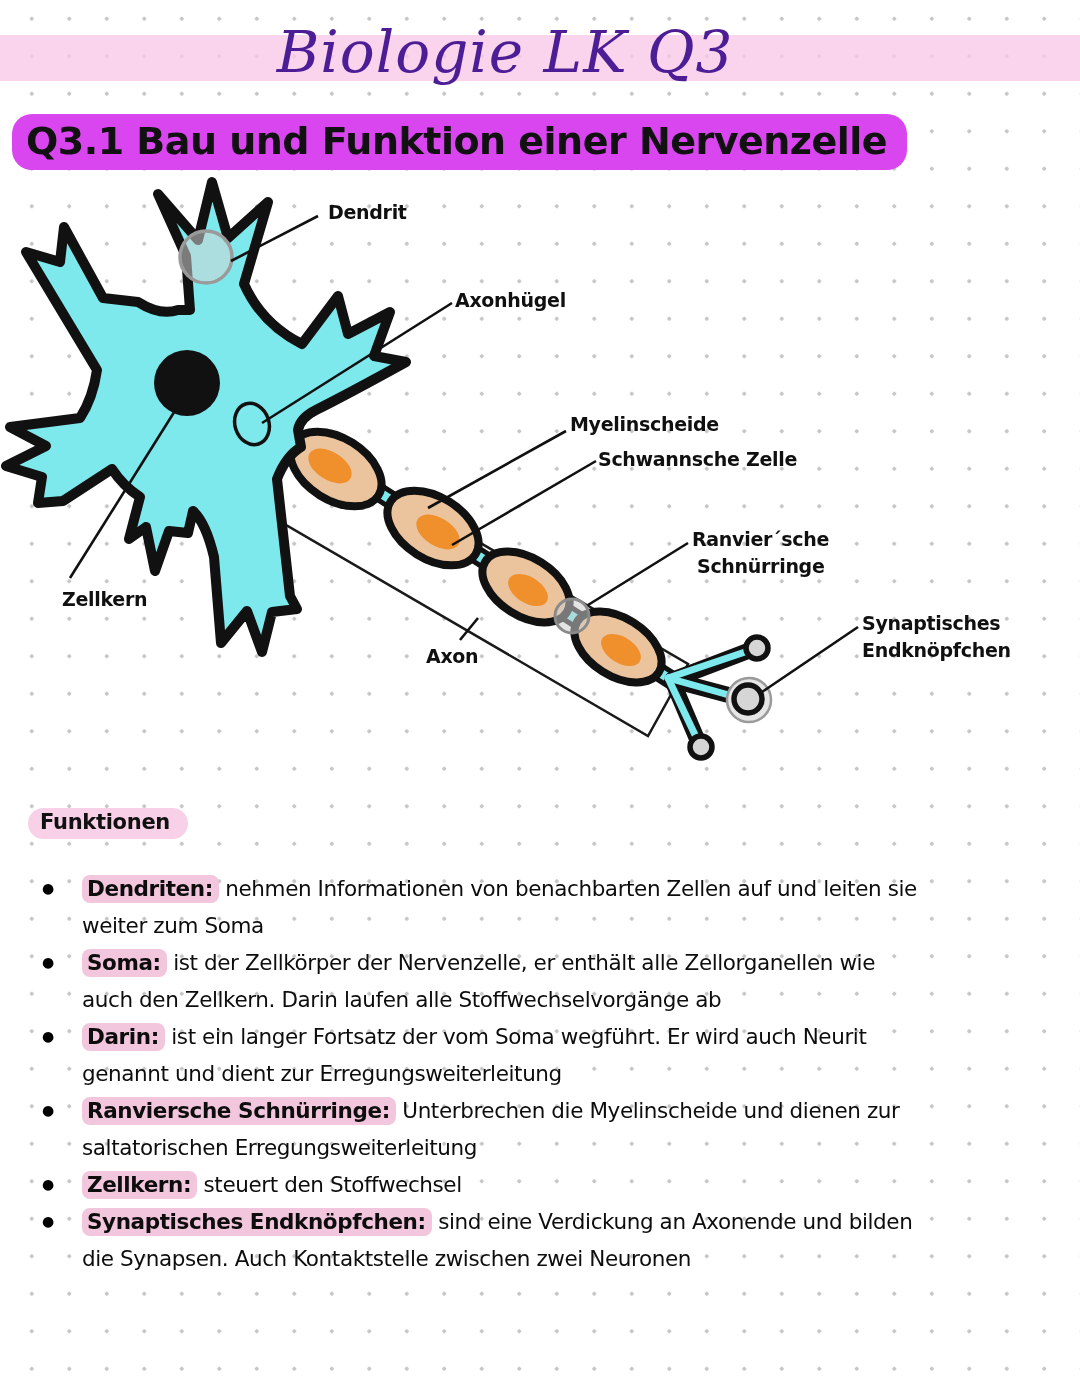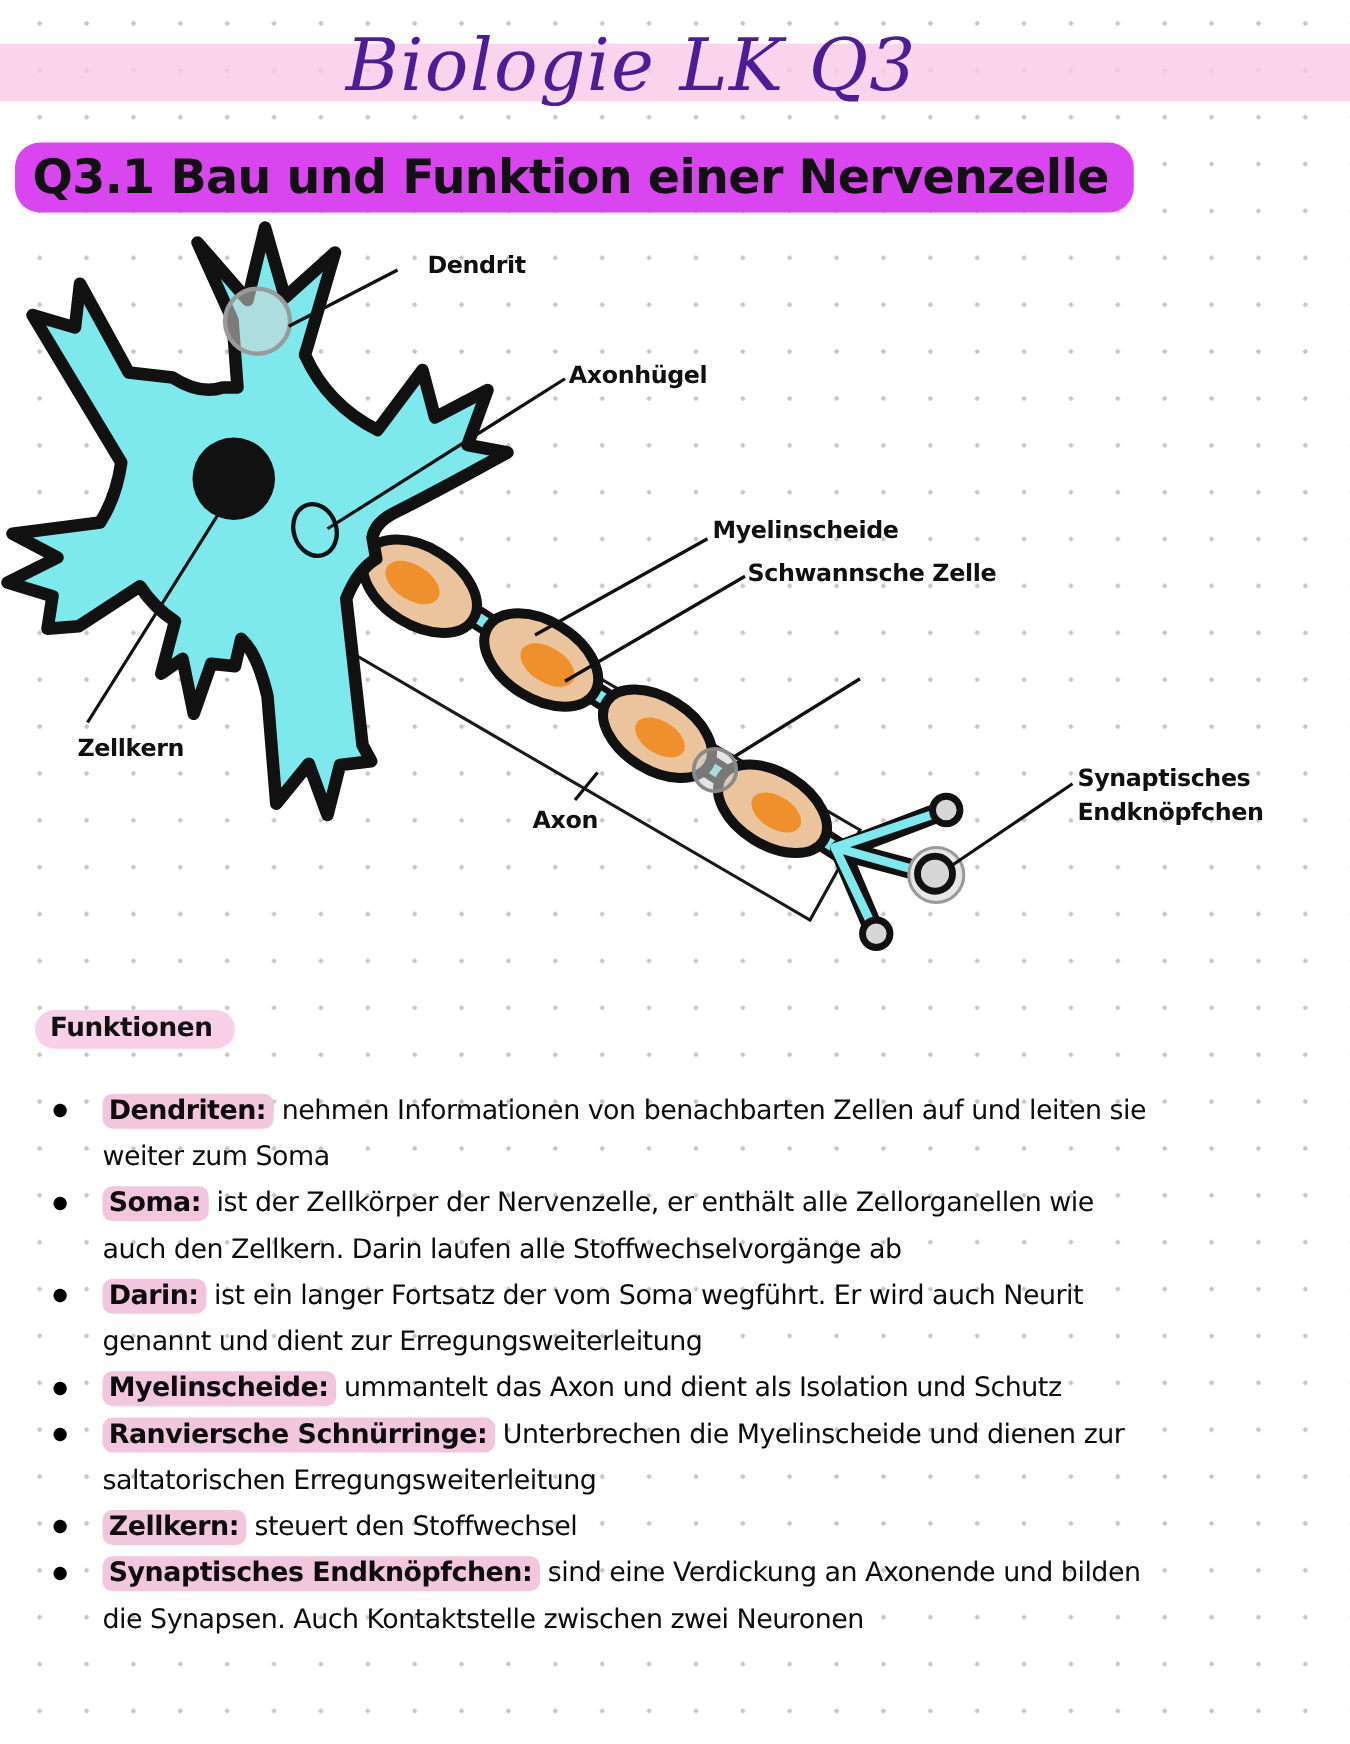--- a/index.html
+++ b/index.html
@@ -115,35 +115,38 @@
       <line x1="566" y1="431" x2="428" y2="508"></line>
       <line x1="596" y1="461" x2="452" y2="545"></line>
       <line x1="688" y1="543" x2="588" y2="605"></line>
       <line x1="70" y1="578" x2="183" y2="398"></line>
       <line x1="460" y1="640" x2="478" y2="618"></line>
       <line x1="858" y1="627" x2="762" y2="692"></line>
     </g>
   </svg>
 
   
-  <div class="dlabel" style="left:342px;top:201px">Dendrit</div>
+  <div class="dlabel" style="left:328px;top:201px">Dendrit</div>
   <div class="dlabel" style="left:455px;top:289px">Axonhügel</div>
   <div class="dlabel" style="left:570px;top:413px">Myelinscheide</div>
   <div class="dlabel" style="left:598px;top:448px">Schwannsche Zelle</div>
+  <div class="dlabel" style="left:692px;top:526px">
+    <span class="ln">Ranvier´sche</span>
+    <span class="ln" style="margin-left:5px">Schnürringe</span>
+  </div>
   <div class="dlabel" style="left:62px;top:588px">Zellkern</div>
   <div class="dlabel" style="left:426px;top:645px">Axon</div>
   <div class="dlabel" style="left:862px;top:610px">
     <span class="ln">Synaptisches</span>
     <span class="ln">Endknöpfchen</span>
   </div>
 </div>
 
 <div class="fn-heading">Funktionen</div>
 
 <ul class="fn-list">
   <li><span class="term">Dendriten:</span><span> nehmen Informationen von benachbarten Zellen auf und leiten sie weiter zum Soma</span></li>
   <li><span class="term">Soma:</span><span> ist der Zellkörper der Nervenzelle, er enthält alle Zellorganellen wie auch den Zellkern. Darin laufen alle Stoffwechselvorgänge ab</span></li>
   <li><span class="term">Darin:</span><span> ist ein langer Fortsatz der vom Soma wegführt. Er wird auch Neurit genannt und dient zur Erregungsweiterleitung</span></li>
-  <li><span class="term">Myelinscheide:</span><span> ummantelt das Axon und dient als Isolation und Schutz</span></li>
   <li><span class="term">Ranviersche Schnürringe:</span><span> Unterbrechen die Myelinscheide und dienen zur saltatorischen Erregungsweiterleitung</span></li>
   <li><span class="term">Zellkern:</span><span> steuert den Stoffwechsel</span></li>
   <li><span class="term">Synaptisches Endknöpfchen:</span><span> sind eine Verdickung an Axonende und bilden die Synapsen. Auch Kontaktstelle zwischen zwei Neuronen</span></li>
 </ul>
 
 </body></html>

